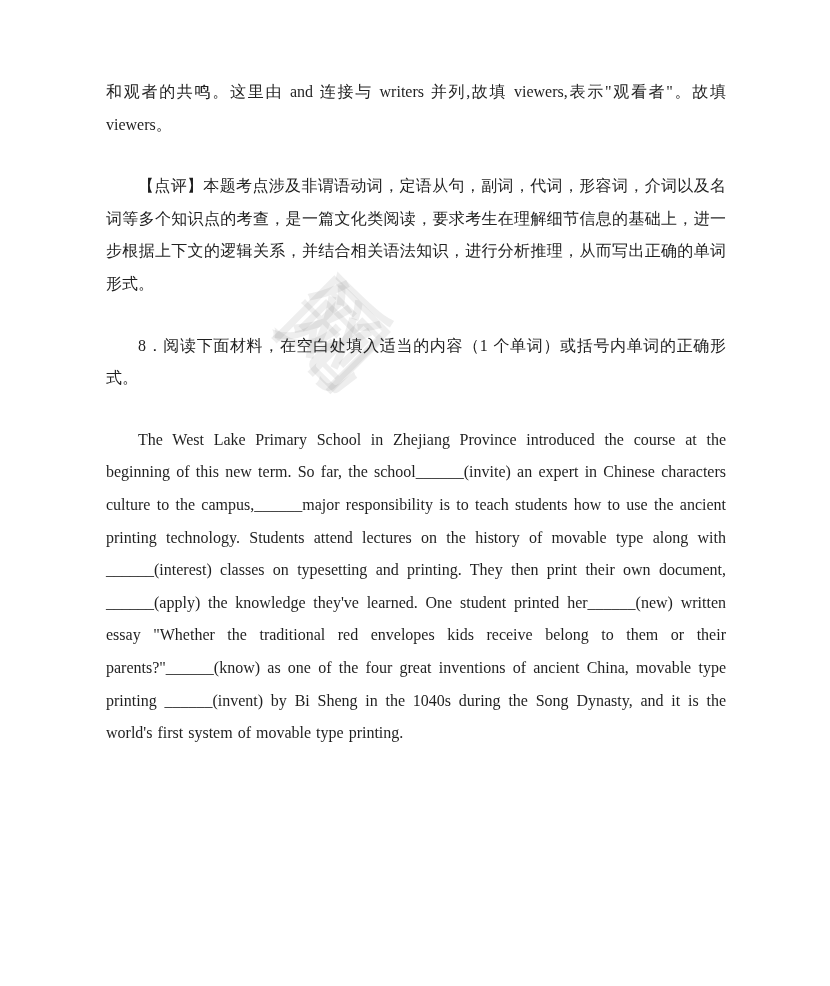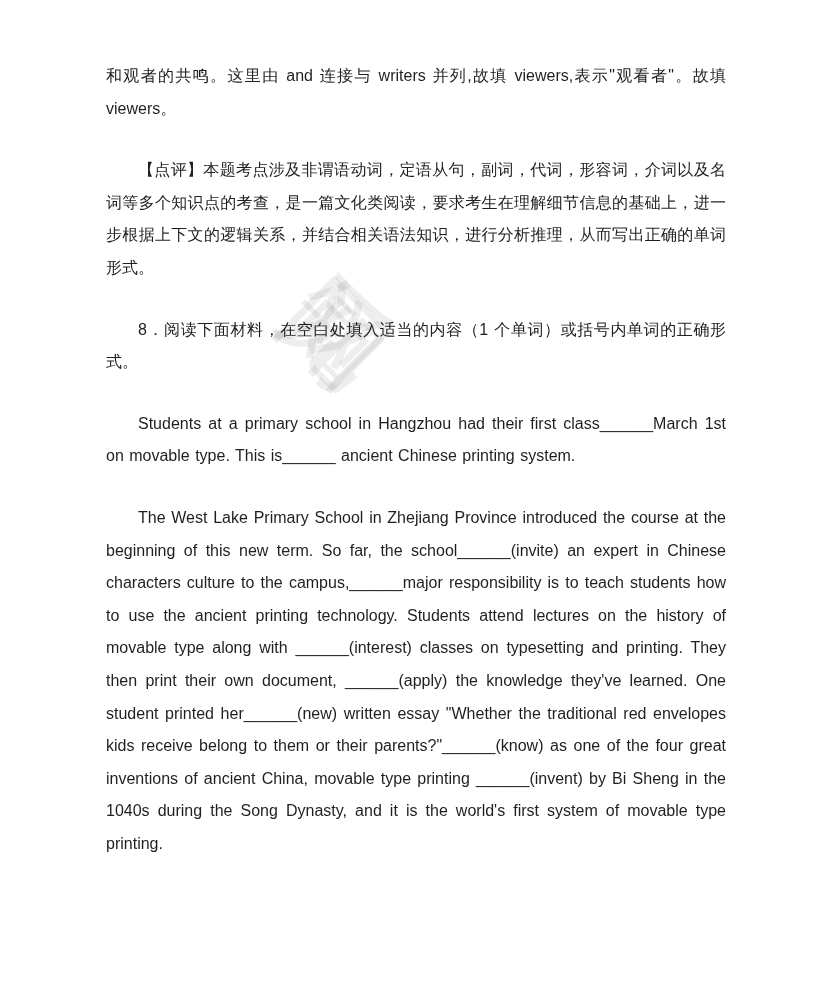--- a/index.html
+++ b/index.html
@@ -13,23 +13,24 @@
     height: 986px;
     margin: 0 auto;
     background: #ffffff;
     overflow: hidden;
     font-family: "Liberation Sans", "DejaVu Sans", sans-serif;
     color: #1f1f1f;
     box-shadow: 0 0 4px rgba(0,0,0,0.08);
   }
   .content {
     position: absolute;
-    top: 60px;
+    top: 76px;
     left: 106px;
     right: 104px;
+    font-family: Liberation Serif, serif;
   }
   .content p {
     margin: 0 0 29px 0;
     font-size: 16px;
     line-height: 32.6px;
     text-align: justify;
     word-spacing: 1px;
   }
   .content p.indent {
     text-indent: 2em;
@@ -57,18 +58,17 @@
 
   <div class="watermark">觅知网</div>
 
   <div class="content">
     <p>和观者的共鸣。这里由 and 连接与 writers 并列,故填 viewers,表示"观看者"。故填 viewers。</p>
 
     <p class="indent">【点评】本题考点涉及非谓语动词，定语从句，副词，代词，形容词，介词以及名词等多个知识点的考查，是一篇文化类阅读，要求考生在理解细节信息的基础上，进一步根据上下文的逻辑关系，并结合相关语法知识，进行分析推理，从而写出正确的单词形式。</p>
 
     <p class="indent">8．阅读下面材料，在空白处填入适当的内容（1 个单词）或括号内单词的正确形式。</p>
 
-    <p class="indent">Students at a primary school in Hangzhou had their first class______March 1st on movable type. This is______ ancient Chinese printing system.</p>
 
     <p class="indent">The West Lake Primary School in Zhejiang Province introduced the course at the beginning of this new term. So far, the school______(invite) an expert in Chinese characters culture to the campus,______major responsibility is to teach students how to use the ancient printing technology. Students attend lectures on the history of movable type along with ______(interest) classes on typesetting and printing. They then print their own document, ______(apply) the knowledge they've learned. One student printed her______(new) written essay "Whether the traditional red envelopes kids receive belong to them or their parents?"______(know) as one of the four great inventions of ancient China, movable type printing ______(invent) by Bi Sheng in the 1040s during the Song  Dynasty, and it is the world's first system of movable type printing.</p>
   </div>
 
 </div>
 
 </body></html>

